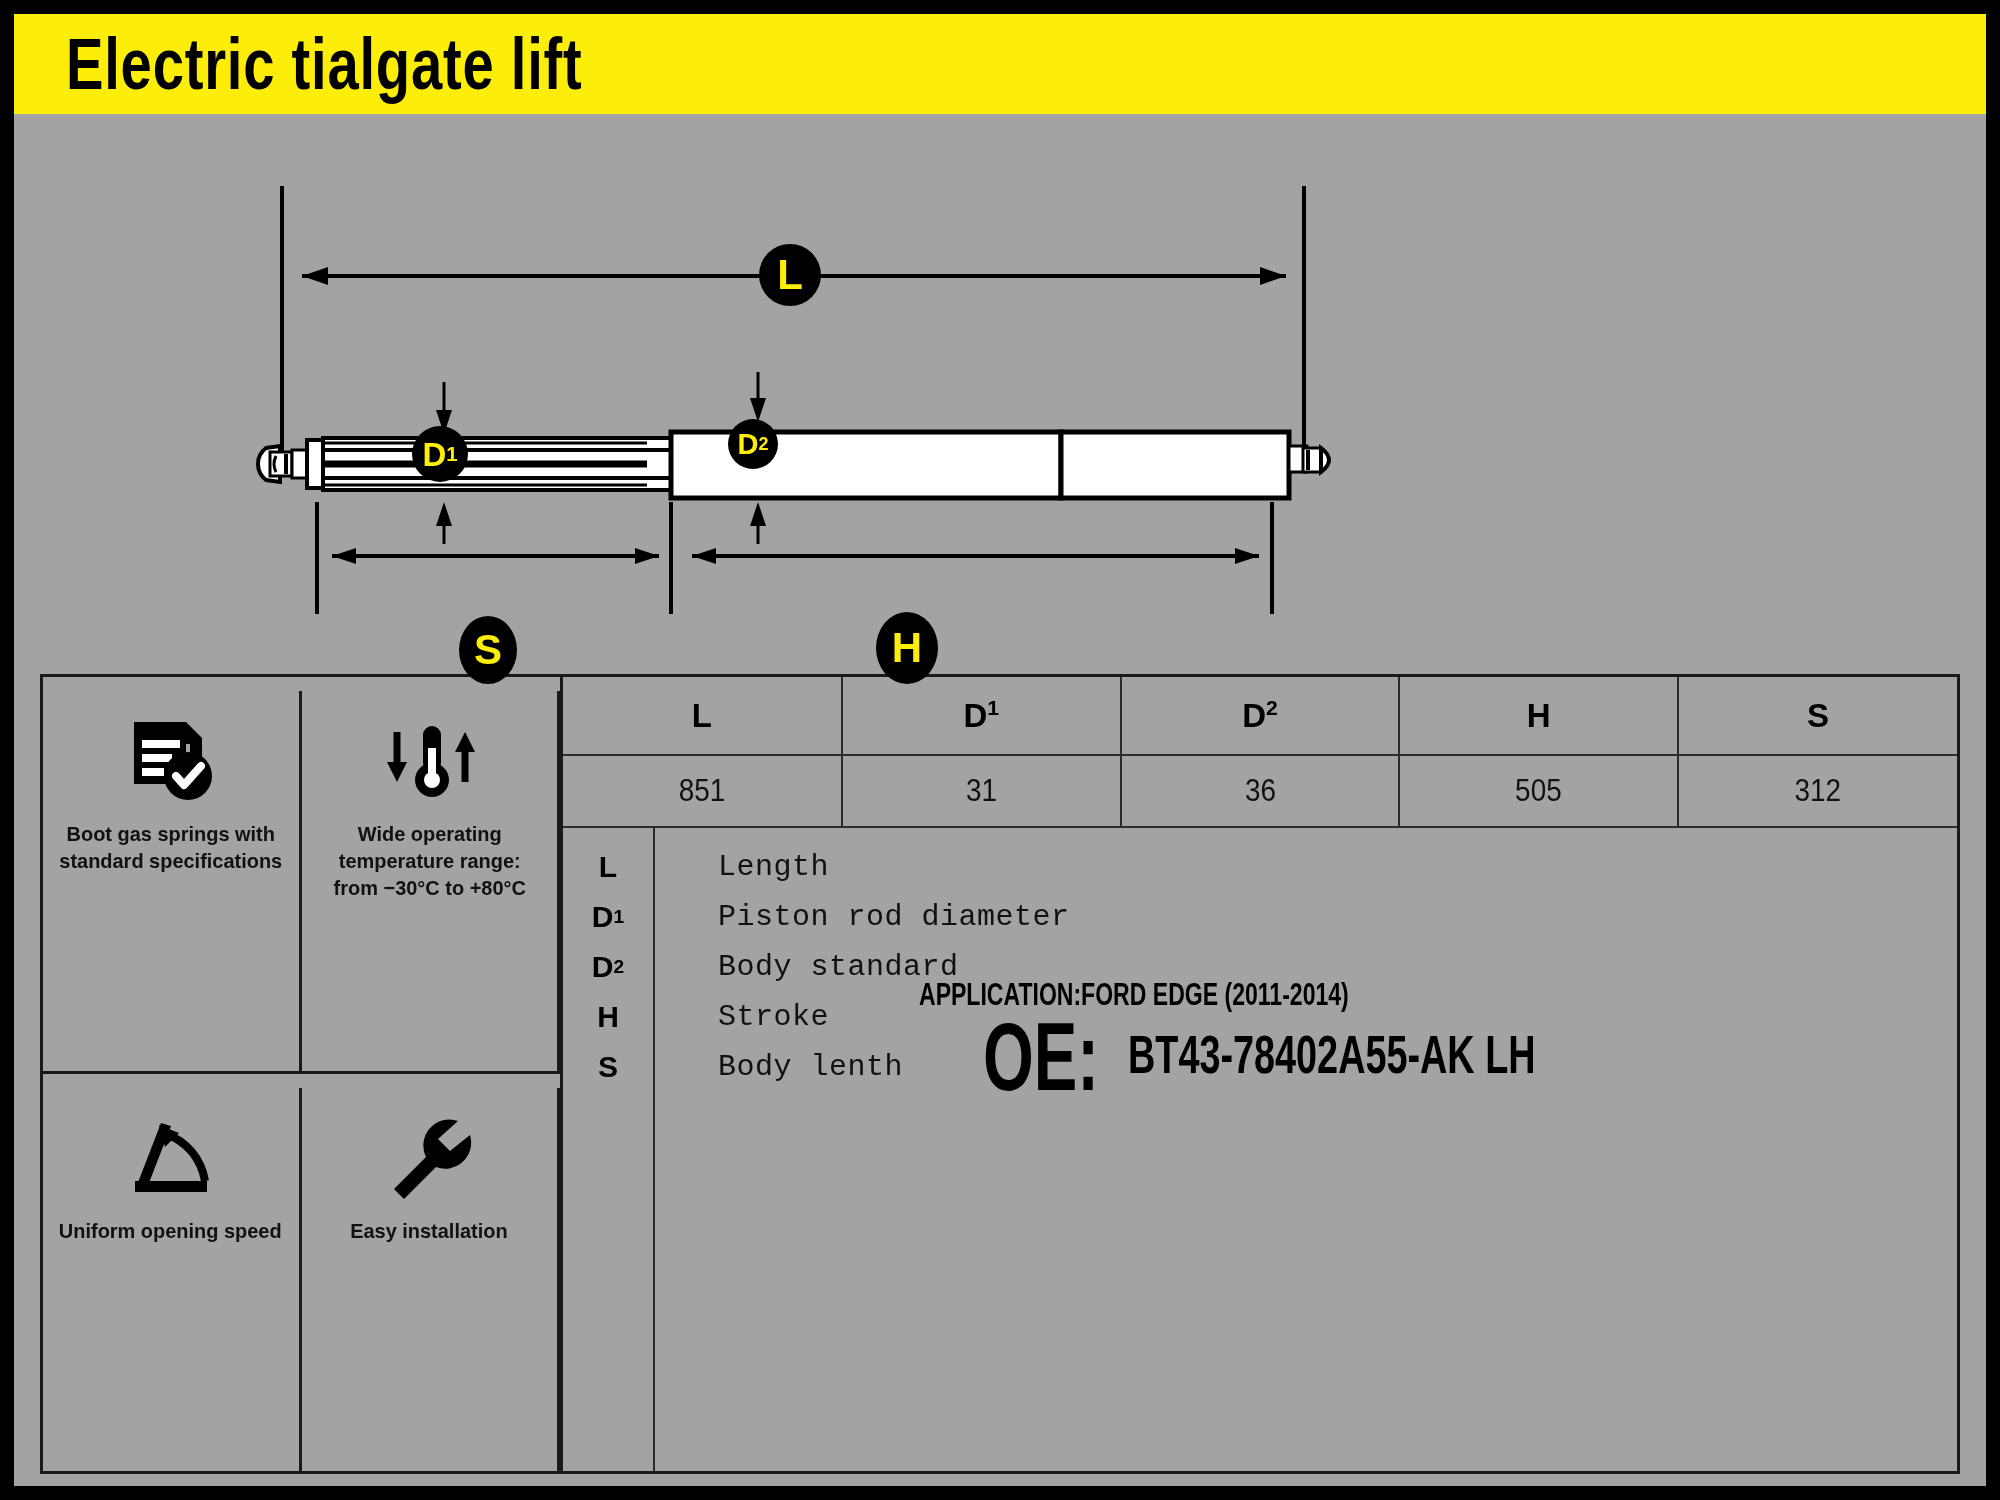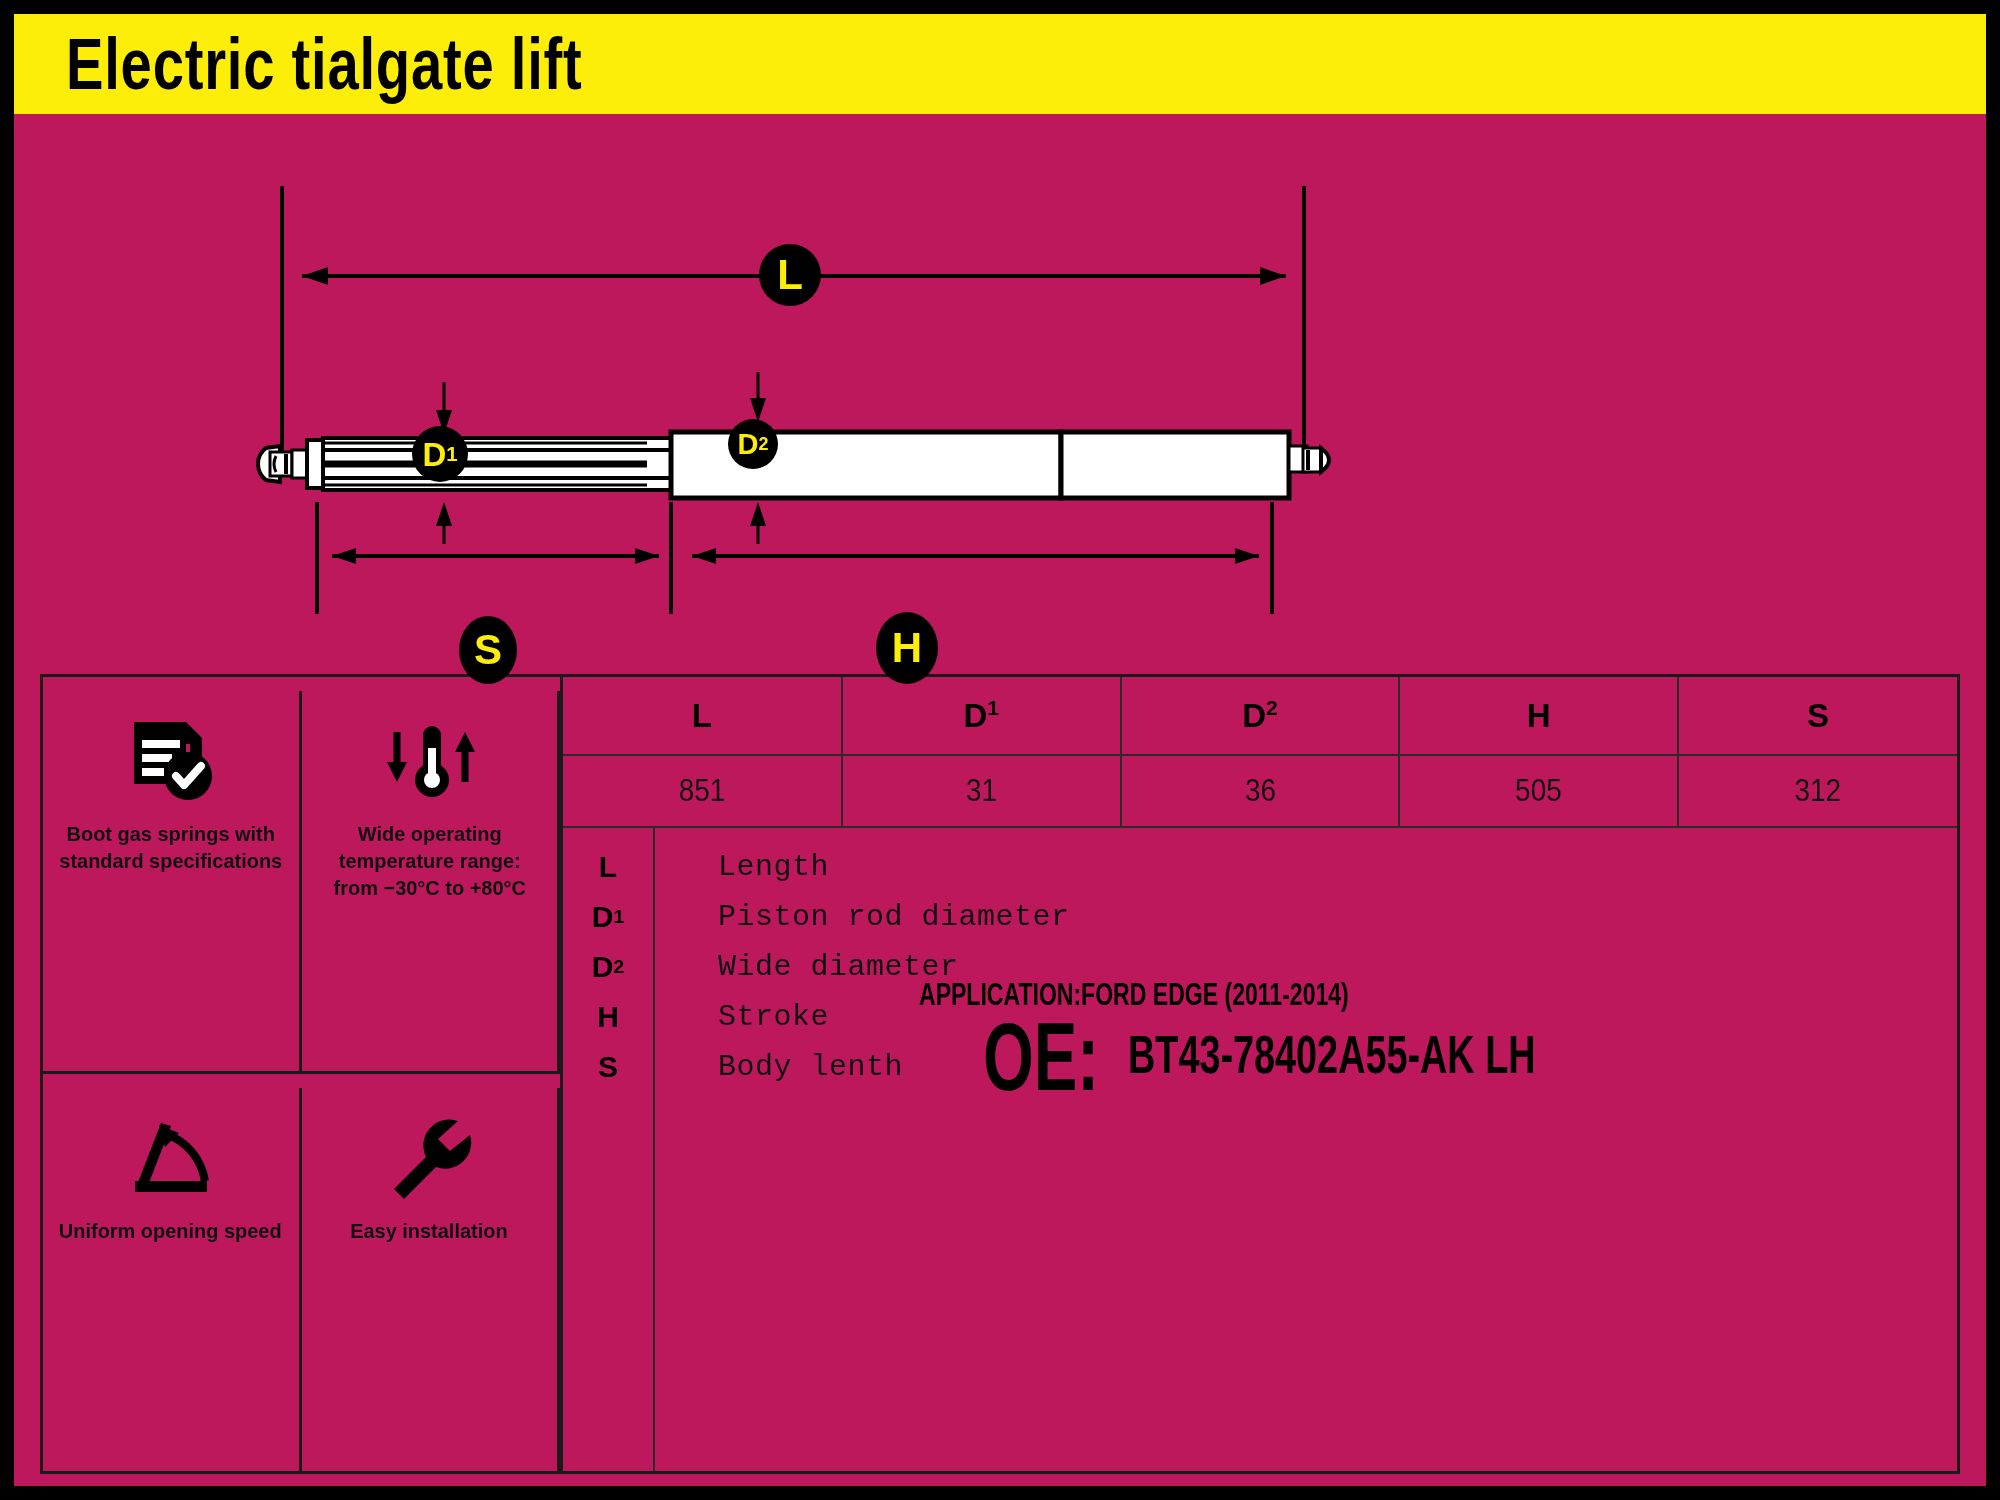--- a/index.html
+++ b/index.html
@@ -7,21 +7,21 @@
     background: #000;
   }
   body {
     width: 2000px; height: 1500px;
     font-family: "Liberation Sans", sans-serif;
     overflow: hidden;
   }
   .page {
     position: relative;
     width: 2000px; height: 1500px;
-    background: #be185d;
+    background: #a3a3a3;
     box-sizing: border-box;
     border: 14px solid #000000;
     overflow: hidden;
   }
 
   
   .title-banner {
     position: absolute;
     left: 0px; top: 0px;
     width: 1972px; height: 100px;
@@ -416,21 +416,21 @@
           <div class="legend-key">
               <span>H</span>
             </div>
           <div class="legend-key">
               <span>S</span>
             </div>
         </div>
         <div class="legend-descs">
           <div class="legend-desc">Length</div>
           <div class="legend-desc">Piston rod diameter</div>
-          <div class="legend-desc">Wide diameter</div>
+          <div class="legend-desc">Body standard</div>
           <div class="legend-desc">Stroke</div>
           <div class="legend-desc">Body lenth</div>
         </div>
 
         <div class="application">APPLICATION:FORD EDGE (2011-2014)</div>
 
         <div class="oe-row">
           <span class="oe-label">OE:</span>
           <span class="oe-value">BT43-78402A55-AK  LH</span>
         </div>

